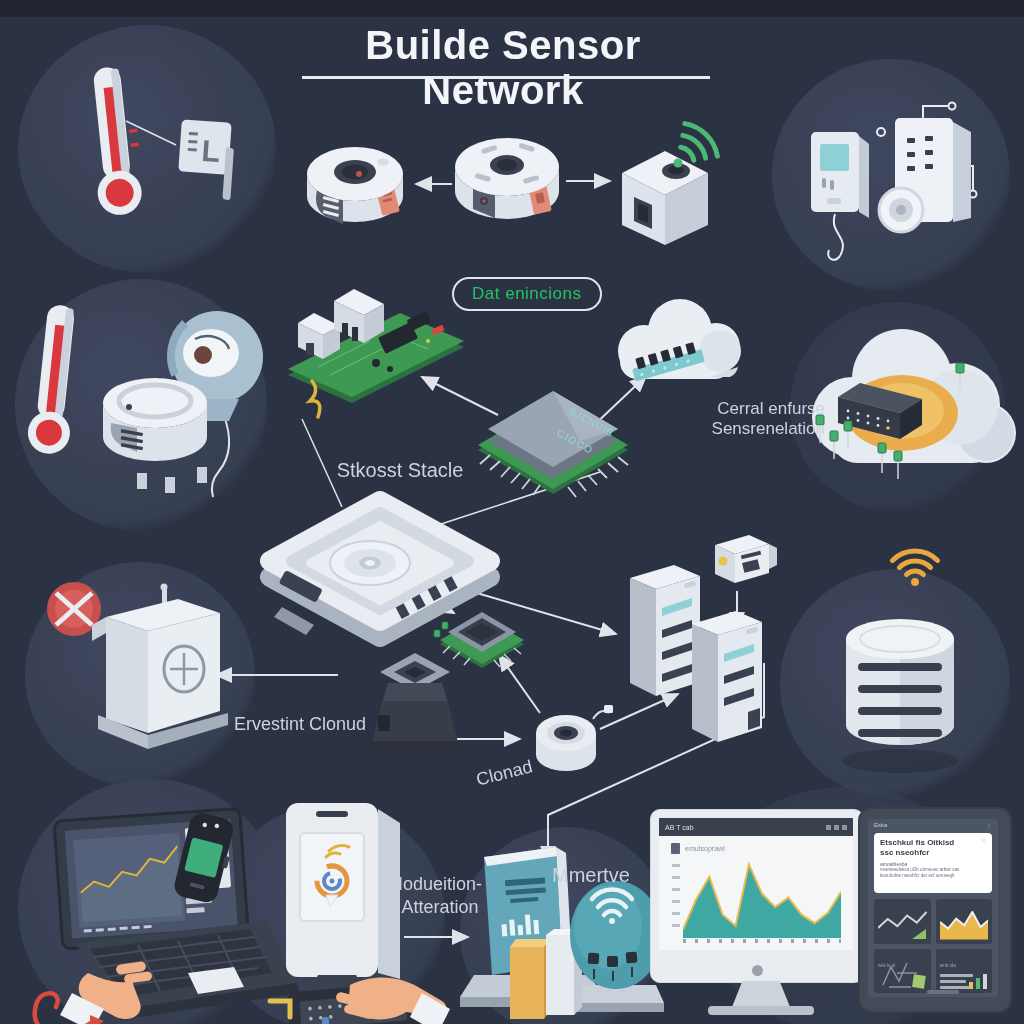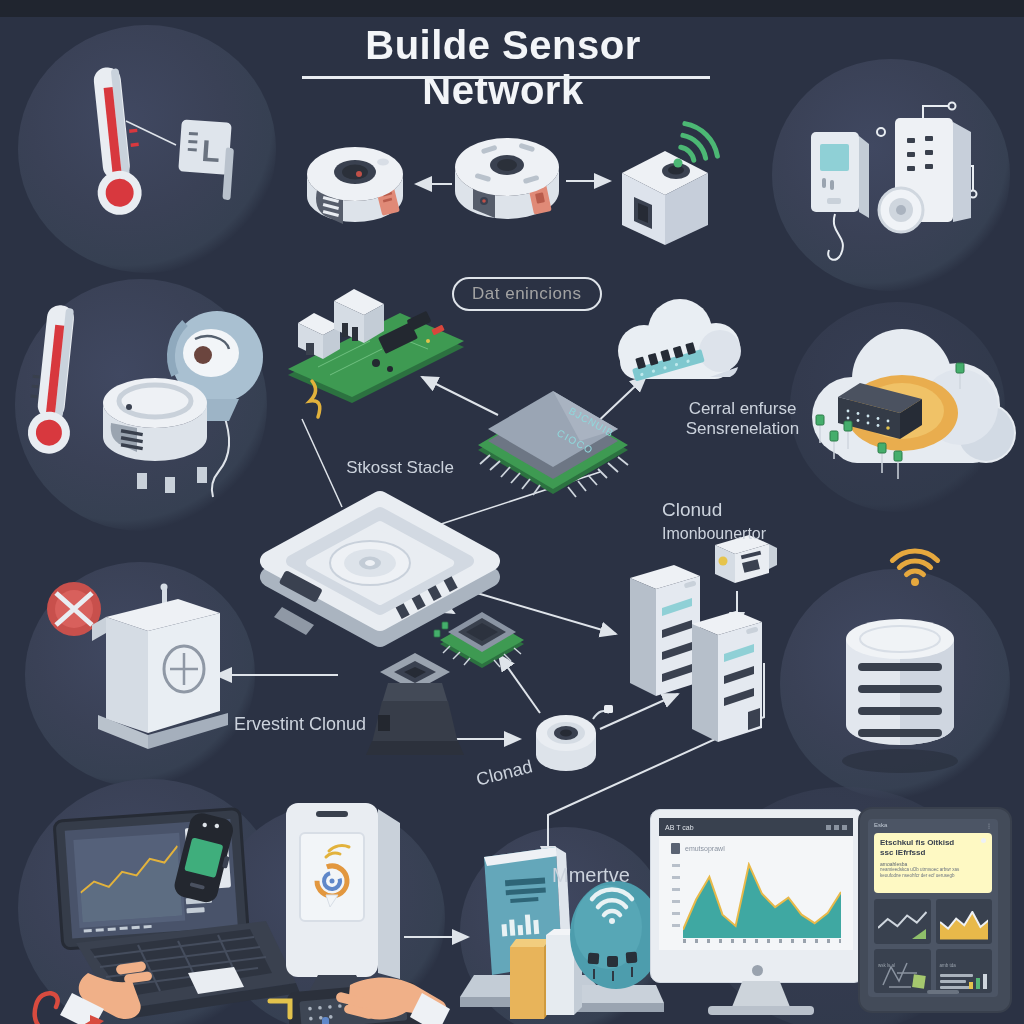--- a/index.html
+++ b/index.html
@@ -5,21 +5,21 @@
   html,body{margin:0;padding:0;background:#20252f;}
   #canvas{position:relative;width:1024px;height:1024px;background:#2b3244;overflow:hidden;
           font-family:Liberation Sans, sans-serif;margin-top:17px;}
   .abs{position:absolute;}
   .blob{position:absolute;border-radius:50%;
         background:radial-gradient(circle at 42% 38%, #404861 0%, #3a4156 45%, #364052 68%, rgba(54,61,80,0) 74%);}
   .blob.soft{opacity:.55;}
   .lbl{position:absolute;color:#ccd3dd;line-height:1.2;}
   .lbl.center{text-align:center;}
   svg.dev{position:absolute;overflow:visible;}
-  .pill{position:absolute;border:2px solid #dfe4ea;border-radius:18px;color:#a3a3a3;
+  .pill{position:absolute;border:2px solid #dfe4ea;border-radius:18px;color:#22c55e;
         font-size:17px;padding:5px 18px;letter-spacing:.5px;}
   .title{position:absolute;left:283px;top:6px;width:440px;text-align:center;color:#f3f5f8;
          font-size:40px;font-weight:bold;letter-spacing:.5px;}
   .subtitle{position:absolute;left:283px;top:72px;width:440px;text-align:center;color:#d8dde4;font-size:17px;}
   .underline{position:absolute;left:302px;top:59px;width:408px;height:3px;background:#e9edf2;}
   
   .monitor{position:absolute;left:650px;top:792px;width:212px;height:172px;background:#e9edf2;
            border-radius:10px;border:1px solid #d2d9e2;}
   .m-screen{position:absolute;left:8px;top:8px;width:194px;height:132px;background:#f4f6f8;overflow:hidden;}
   .m-header{height:18px;background:#39414f;display:flex;align-items:center;justify-content:space-between;
@@ -37,21 +37,21 @@
   .m-dot{width:11px;height:11px;border-radius:50%;background:#99a2ae;}
   .m-stand{position:absolute;left:732px;top:964px;width:58px;height:26px;background:#cdd4db;
            clip-path:polygon(18% 0,82% 0,100% 100%,0 100%);}
   .m-base{position:absolute;left:708px;top:989px;width:106px;height:9px;background:#b9c1cb;border-radius:4px;}
   
   .tablet{position:absolute;left:858px;top:790px;width:150px;height:202px;background:#434b59;
           border-radius:14px;border:2px solid #39404d;}
   .t-screen{position:absolute;left:8px;top:10px;width:130px;height:178px;background:#4c5565;border-radius:4px;
             overflow:hidden;}
   .t-top{display:flex;justify-content:space-between;padding:3px 6px;color:#c3ccd6;font-size:6px;}
-  .t-card{position:absolute;left:6px;top:14px;width:118px;height:60px;background:#fef9c3;border-radius:4px;
+  .t-card{position:absolute;left:6px;top:14px;width:118px;height:60px;background:#ffffff;border-radius:4px;
           padding:5px 6px;box-sizing:border-box;color:#39414e;}
   .t-card .tt{font-size:8px;font-weight:bold;line-height:1.25;}
   .t-card .ts{font-size:5px;margin-top:3px;color:#5c6570;}
   .t-card .tb{font-size:4.5px;color:#6a7380;line-height:1.3;}
   .t-dot{position:absolute;right:6px;top:5px;width:5px;height:5px;border-radius:50%;background:#eef1f5;}
   .t-grid{position:absolute;left:6px;top:80px;width:118px;height:94px;display:grid;
           grid-template-columns:1fr 1fr;grid-template-rows:1fr 1fr;gap:5px;}
   .t-tile{background:#39414f;border-radius:3px;position:relative;overflow:hidden;padding:4px;box-sizing:border-box;}
   .t-tile .cap{font-size:4.5px;color:#9aa3ad;}
   .t-mini{position:absolute;left:4px;right:4px;bottom:4px;top:12px;}
@@ -719,21 +719,21 @@
 
   <div class="tablet">
     <div class="t-screen">
       <div class="t-top">
         <span>Eska</span>
         <span>⋮</span>
       </div>
       <div class="t-card">
         <div class="t-dot"></div>
         <div class="tt">Etschkul fis Oitkisd</div>
-        <div class="tt">ssc lEfrfssd</div>
+        <div class="tt">ssc nseohfcr</div>
         <div class="ts">amoahlesba</div>
         <div class="tb">neamieedskca uOb utrmsoec arbwr xas</div>
         <div class="tb">keoufodne nseohfcr der ecf uerusegb</div>
       </div>
       <div class="t-grid">
         <div class="t-tile">
           <div class="t-mini">
               <svg viewBox="0 0 100 60" preserveAspectRatio="none" style="width: 100%; height: 100%; display: block;">
                 <polyline points="0.0,35.6 20.0,16.9 40.0,31.9 60.0,9.5 80.0,24.4 100.0,2.0" fill="none" stroke="#cfd6de" stroke-width="2" vector-effect="non-scaling-stroke"></polyline>
               </svg>
@@ -769,26 +769,26 @@
             <rect x="1" y="9" width="4" height="7" fill="#e2c24c"></rect>
               <rect x="8" y="5" width="4" height="11" fill="#58b878"></rect>
               <rect x="15" y="1" width="4" height="15" fill="#cfd6de"></rect>
           </svg>
         </div>
       </div>
       <div class="t-home"></div>
     </div>
   </div>
 
-  <div class="lbl center" style="left:320px;top:441px;width:160px;font-size:17px;">Stkosst Stacle</div>
-  <div class="lbl center" style="left:660px;top:382px;width:165px;font-size:17px;">
+  <div class="lbl center" style="left:320px;top:441px;width:160px;font-size:20px;">Stkosst Stacle</div>
+  <div class="lbl center" style="left:660px;top:382px;width:165px;font-size:17px;text-align:right;">
     <div>Cerral enfurse</div>
     <div>Sensrenelation</div>
   </div>
-  <div class="lbl" style="left:662px;top:482px;">
-    <div style="font-size:19px;">Clonud</div>
-    <div style="font-size:16px;margin-top:2px;">Imonbounertor</div>
-  </div>
   <div class="lbl center" style="left:210px;top:697px;width:180px;font-size:18px;">Ervestint Clonud</div>
   <div class="lbl" style="left:476px;top:746px;font-size:18px;transform:rotate(-14deg);">Clonad</div>
+  <div class="lbl center" style="left:378px;top:856px;width:124px;font-size:18px;line-height:1.3;">
+    <div>Iodueition-</div>
+    <div>Atteration</div>
+  </div>
   <div class="lbl" style="left:552px;top:846px;font-size:20px;">Mmertve</div>
 
 </div>
 
 </body></html>

